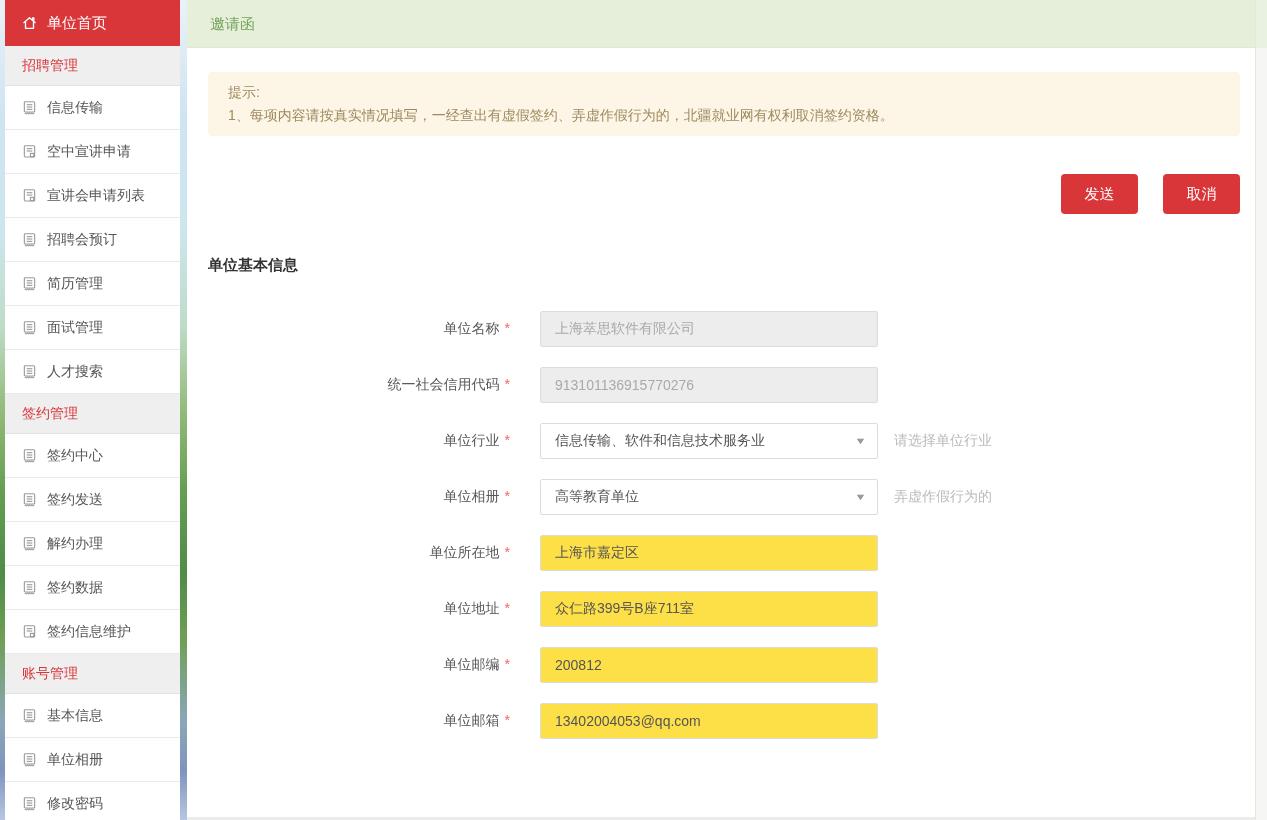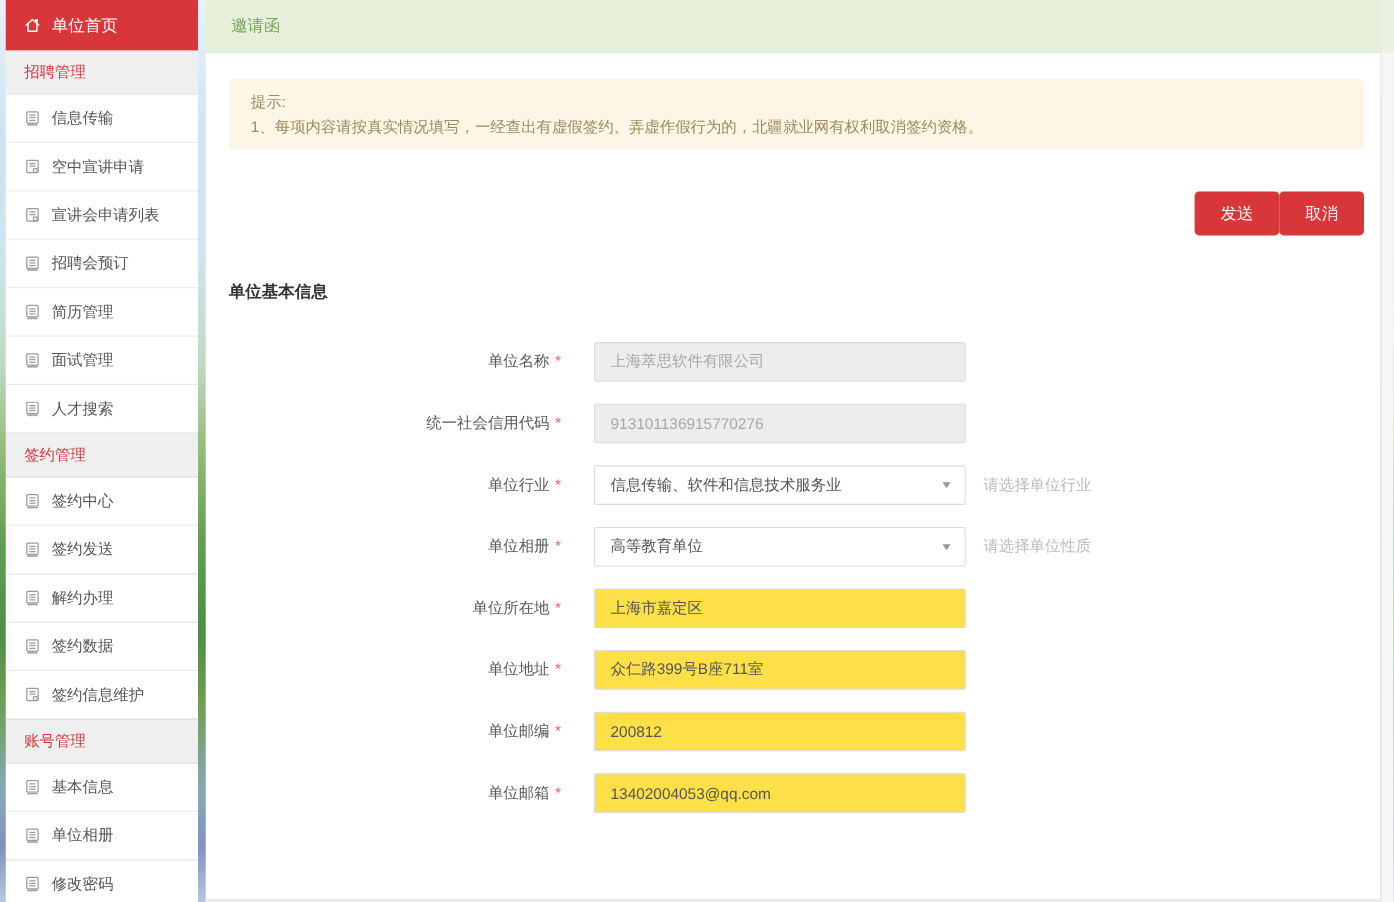--- a/index.html
+++ b/index.html
@@ -33,21 +33,21 @@
   
   .main { position:absolute; left:187px; right:12px; top:0; bottom:0; background:#fff; }
   .main-header {
     height:48px; line-height:48px; background:#e5efda; color:#78a45c;
     padding-left:23px; font-size:15px; border-bottom:1px solid #dcebce;
   }
   .notice {
     margin:24px 15px 0 21px; background:#fdf5e5; border-radius:4px;
     padding:9px 24px 9px 20px; color:#9d8a5f; font-size:14px; line-height:23px;
   }
-  .actions { margin:38px 15px 0 0; display:flex; justify-content:flex-end; }
+  .actions { margin:38px 15px 0 0; display:flex; justify-content:flex-end; gap:25px; }
   .btn {
     width:77px; height:40px; background:#d9363a; color:#fff; border:none;
     border-radius:4px; font-size:15px; cursor:pointer; font-family:inherit;
   }
   .section-title { margin:42px 0 0 21px; font-size:15px; font-weight:bold; color:#333; }
 
   .form { margin-top:36px; }
   .frow { display:flex; align-items:center; height:36px; margin-bottom:20px; }
   .flabel { width:323px; text-align:right; font-size:14px; color:#595959; flex:none; }
   .req { color:#f25f5c; margin-left:5px; }
@@ -287,21 +287,21 @@
       </div>
       <span class="hint">请选择单位行业</span>
     </div>
 
     <div class="frow">
       <div class="flabel"><span>单位相册</span><span class="req">*</span></div>
       <div class="fctrl fselect">
         <span>高等教育单位</span>
         <span class="caret">▼</span>
       </div>
-      <span class="hint">请选择单位性质</span>
+      <span class="hint">弄虚作假行为的</span>
     </div>
 
     <div class="frow">
       <div class="flabel"><span>单位所在地</span><span class="req">*</span></div>
       <input class="fctrl" value="上海市嘉定区" style="">
     </div>
 
     <div class="frow">
       <div class="flabel"><span>单位地址</span><span class="req">*</span></div>
       <input class="fctrl" value="众仁路399号B座711室" style="">

